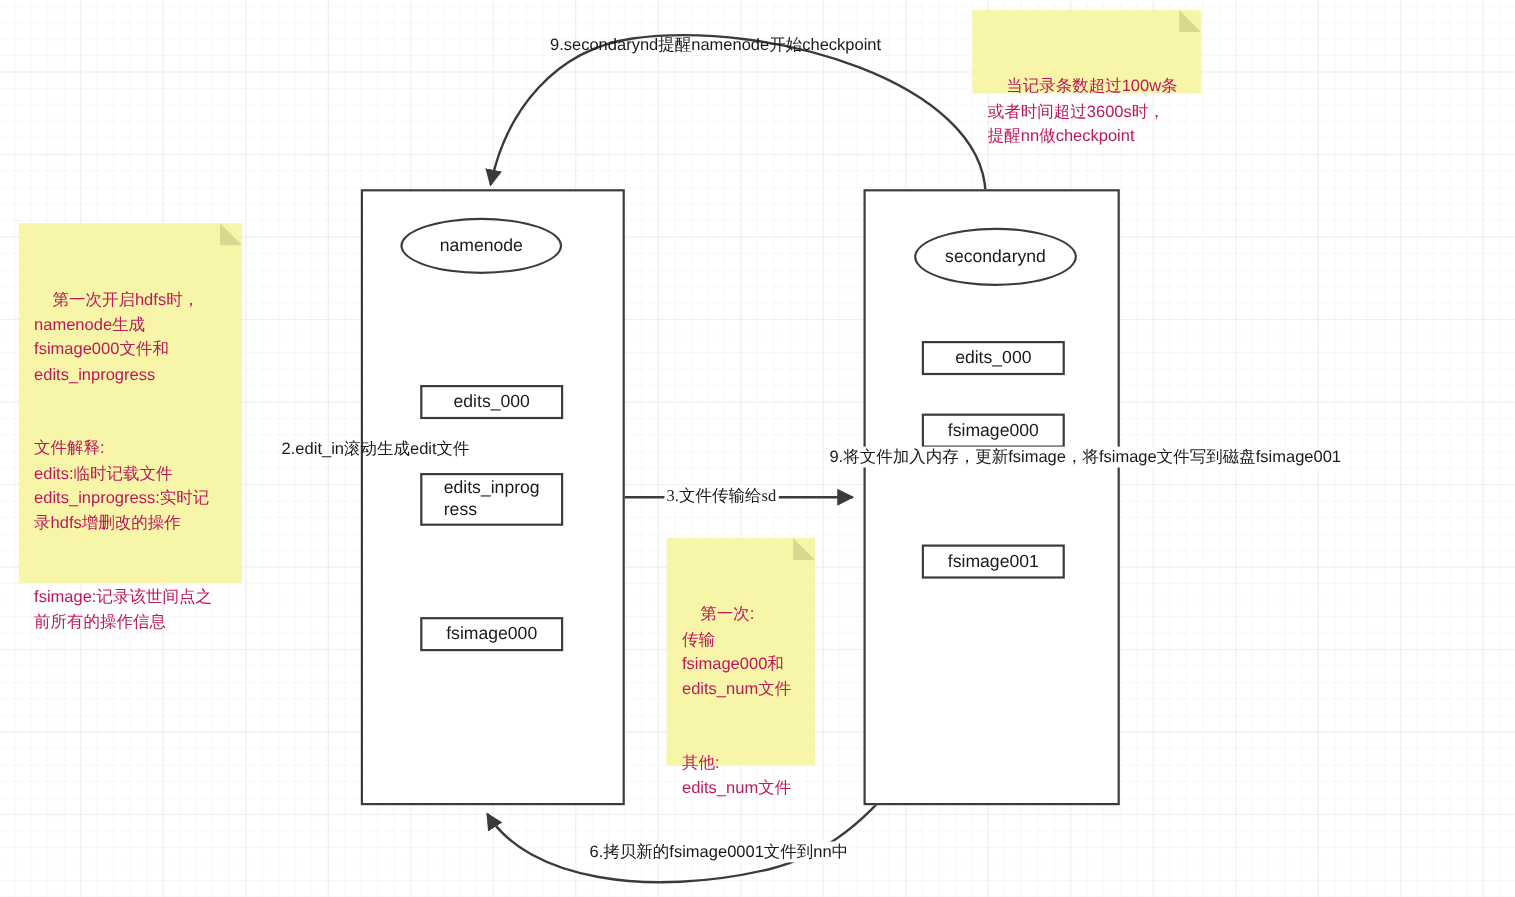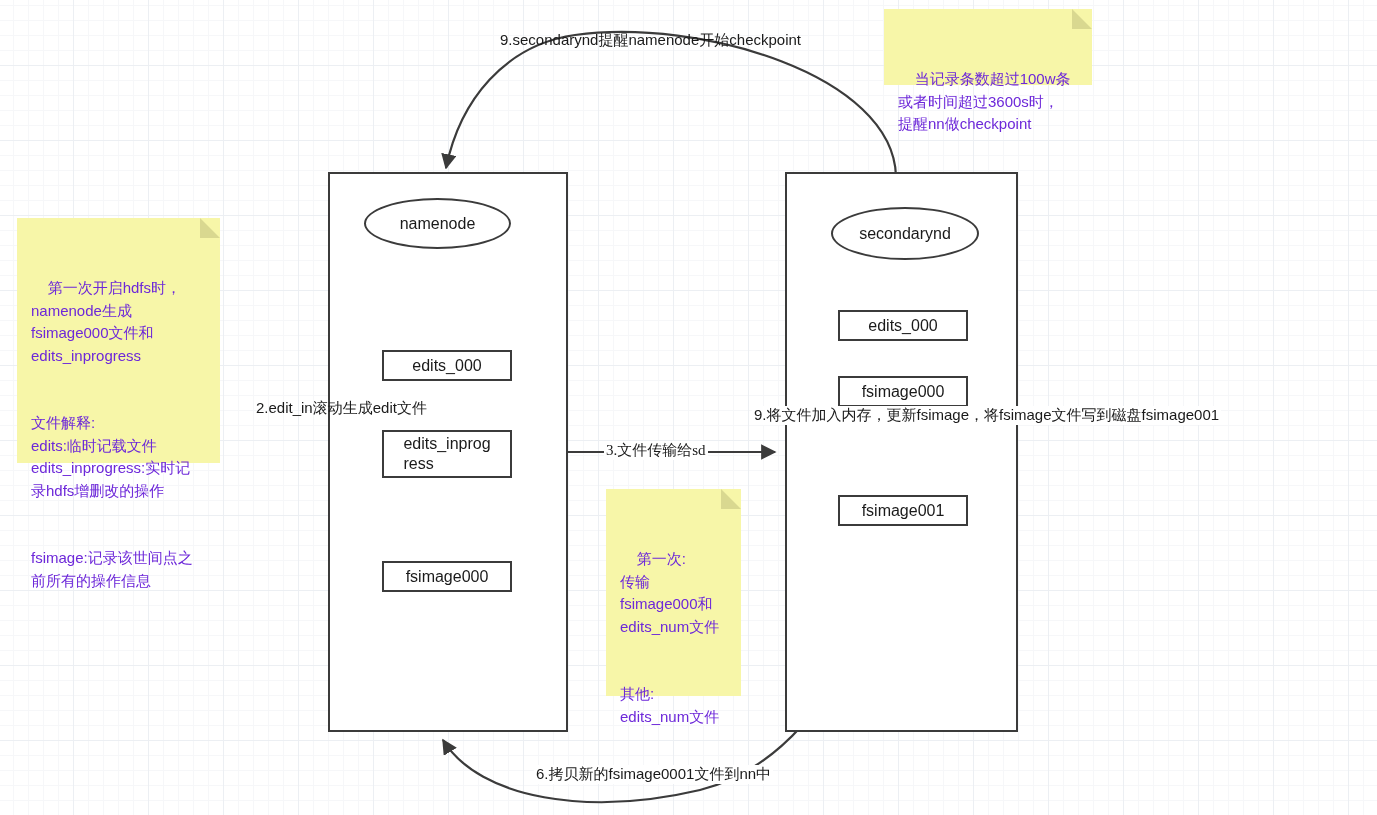--- a/index.html
+++ b/index.html
@@ -45,21 +45,21 @@
     border:2px solid #3b3b3b;
     display:flex;align-items:center;justify-content:center;
     text-align:left;
     font-size:16px;color:#1a1a1a;
     line-height:1.25;
     z-index:4;
   }
   .note{
     position:absolute;
     background:#f7f6a8;
-    color:#6d28d9;
+    color:#be185d;
     font-size:15px;
     line-height:1.5;
     padding:14px 12px 10px 14px;
     box-sizing:border-box;
     white-space:pre-wrap;
     z-index:3;
   }
   .note .fold{
     position:absolute;
     top:0;right:0;
@@ -135,21 +135,21 @@
   </div>
 
   <div class="file-box" style="left:838px;top:376px;width:126px;height:27px;">
     <span>fsimage000</span>
   </div>
 
   <div class="file-box" style="left:838px;top:495px;width:126px;height:27px;">
     <span>fsimage001</span>
   </div>
 
-  <div class="note" style="left:17px;top:203px;width:203px;height:245px;margin-top:15px;">
+  <div class="note" style="left:17px;top:203px;width:203px;height:327px;">
     <span class="fold"></span>
     <span>第一次开启hdfs时，
 namenode生成
 fsimage000文件和
 edits_inprogress
 
 
 文件解释:
 edits:临时记载文件
 edits_inprogress:实时记

